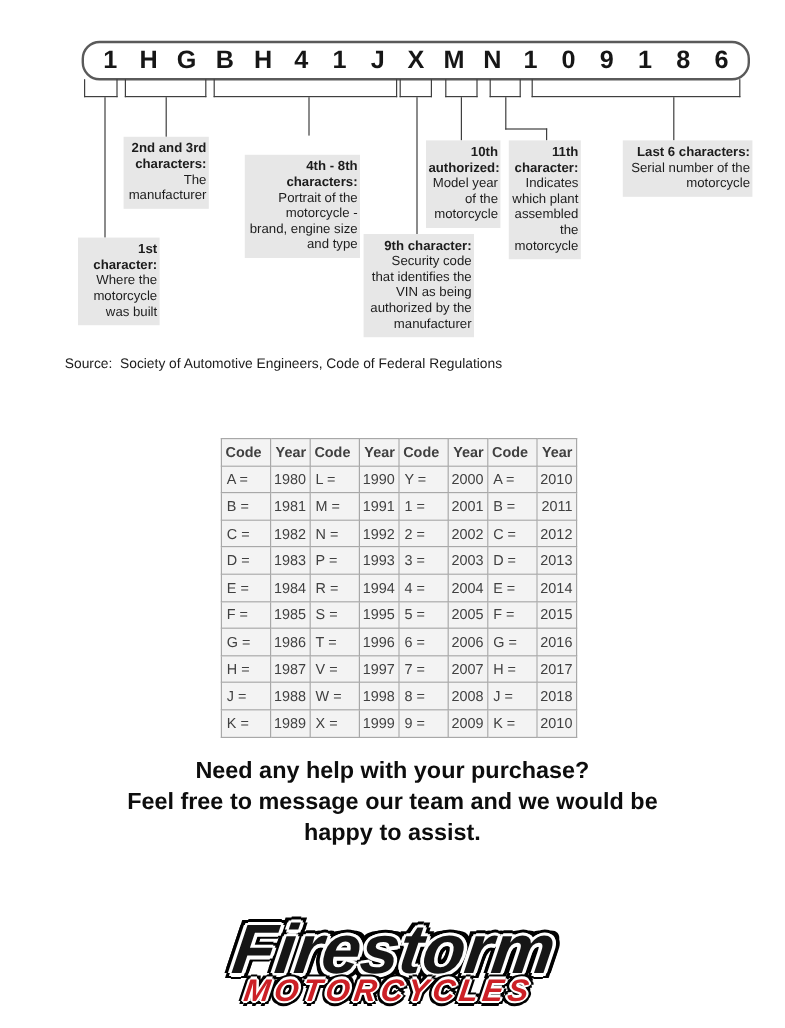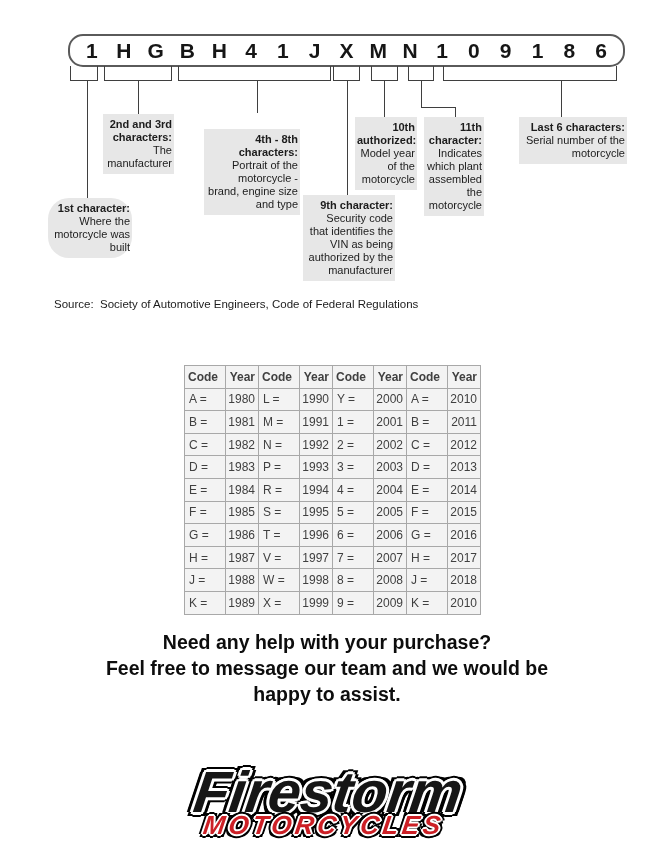--- a/index.html
+++ b/index.html
@@ -116,21 +116,21 @@
   <div class="stem" style="left:87px;  top:81px; height:117px;"></div>
   <div class="stem" style="left:138px; top:81px; height:33px;"></div>
   <div class="stem" style="left:257px; top:81px; height:32px;"></div>
   <div class="stem" style="left:347px; top:81px; height:114px;"></div>
   <div class="stem" style="left:384px; top:81px; height:36px;"></div>
   <div class="stem" style="left:421px; top:81px; height:27px;"></div>
   <div class="stem-h" style="left:421px; top:107px; width:35px;"></div>
   <div class="stem" style="left:455px; top:107px; height:10px;"></div>
   <div class="stem" style="left:561px; top:81px; height:36px;"></div>
 
-  <div class="callout" style="left:48px;  top:198px; width:84px;border-radius:21px;">
+  <div class="callout" style="left:65px;  top:198px; width:68px;">
     <div class="t">1st character:</div>
     <div class="b">Where the motorcycle was built</div>
   </div>
   <div class="callout" style="left:103px; top:114px; width:71px;">
     <div class="t">2nd and 3rd characters:</div>
     <div class="b">The manufacturer</div>
   </div>
   <div class="callout" style="left:204px; top:113px; width:96px;margin-top:16px;">
     <div class="t">4th - 8th characters:</div>
     <div class="b">Portrait of the motorcycle - brand, engine size and type</div>

